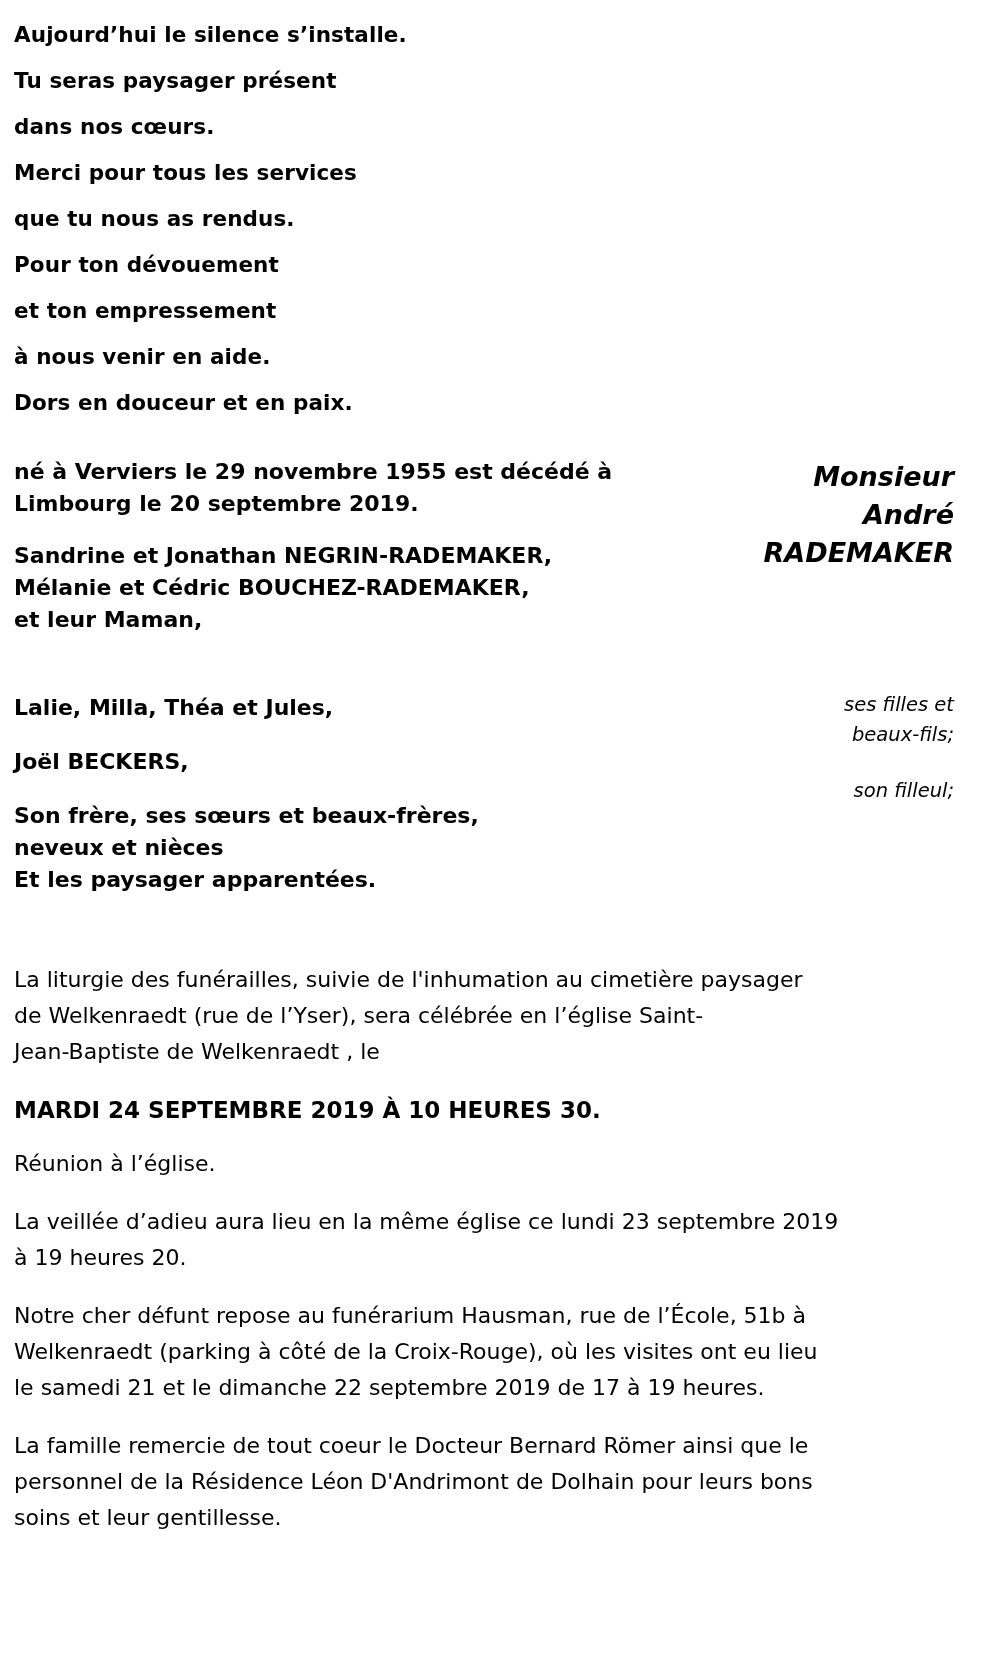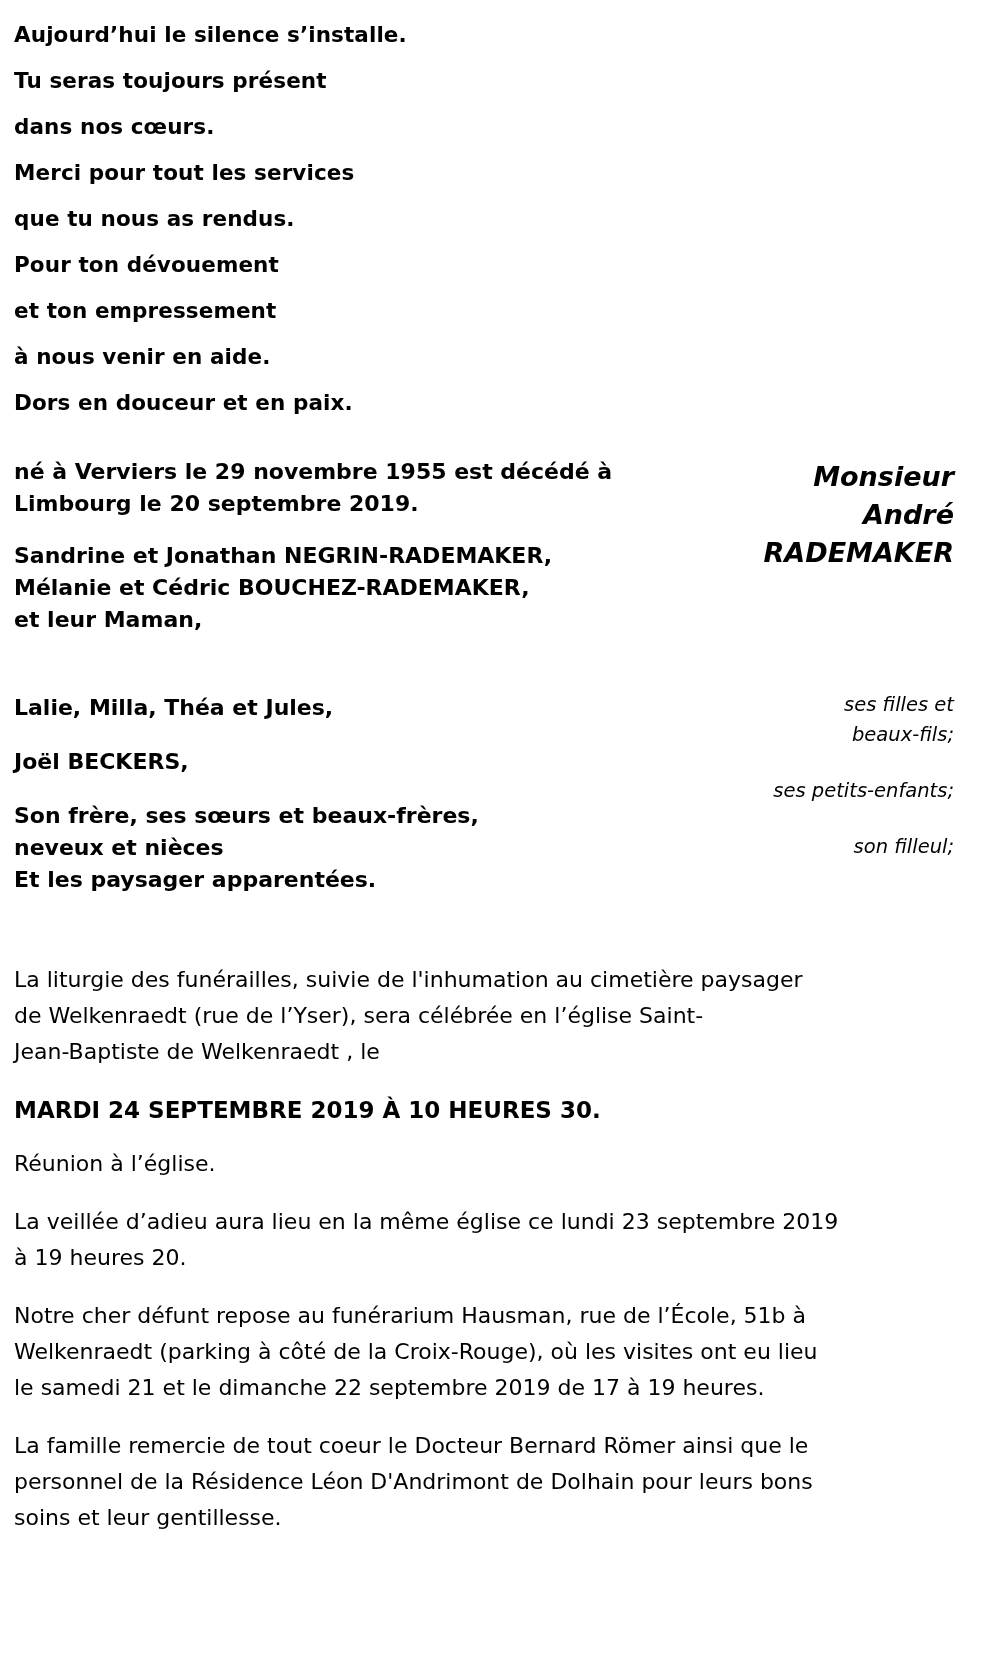--- a/index.html
+++ b/index.html
@@ -107,23 +107,23 @@
     white-space: pre;
   }
 </style>
 </head>
 <body>
 
 <div class="page">
 
   <div class="poem">
     <div class="poem-line">Aujourd’hui le silence s’installe.</div>
-    <div class="poem-line">Tu seras toujours présent</div>
+    <div class="poem-line">Tu seras paysager présent</div>
     <div class="poem-line">dans nos cœurs.</div>
-    <div class="poem-line">Merci pour tout les services</div>
+    <div class="poem-line">Merci pour tous les services</div>
     <div class="poem-line">que tu nous as rendus.</div>
     <div class="poem-line">Pour ton dévouement</div>
     <div class="poem-line">et ton empressement</div>
     <div class="poem-line">à nous venir en aide.</div>
     <div class="poem-line">Dors en douceur et en paix.</div>
   </div>
 
   <div class="middle">
 
     <div class="middle-left">
@@ -158,23 +158,20 @@
         <span class="ln">Monsieur</span>
         <span class="ln">André</span>
         <span class="ln">RADEMAKER</span>
       </div>
 
       <div class="rel-note rel-1">
         <span class="ln">ses filles et</span>
         <span class="ln">beaux-fils;</span>
       </div>
 
-      <div class="rel-note rel-2">
-        <span class="ln">ses petits-enfants;</span>
-      </div>
 
       <div class="rel-note rel-3">
         <span class="ln">son filleul;</span>
       </div>
     </div>
   </div>
 
   <div class="bottom">
 
     <div class="para">

